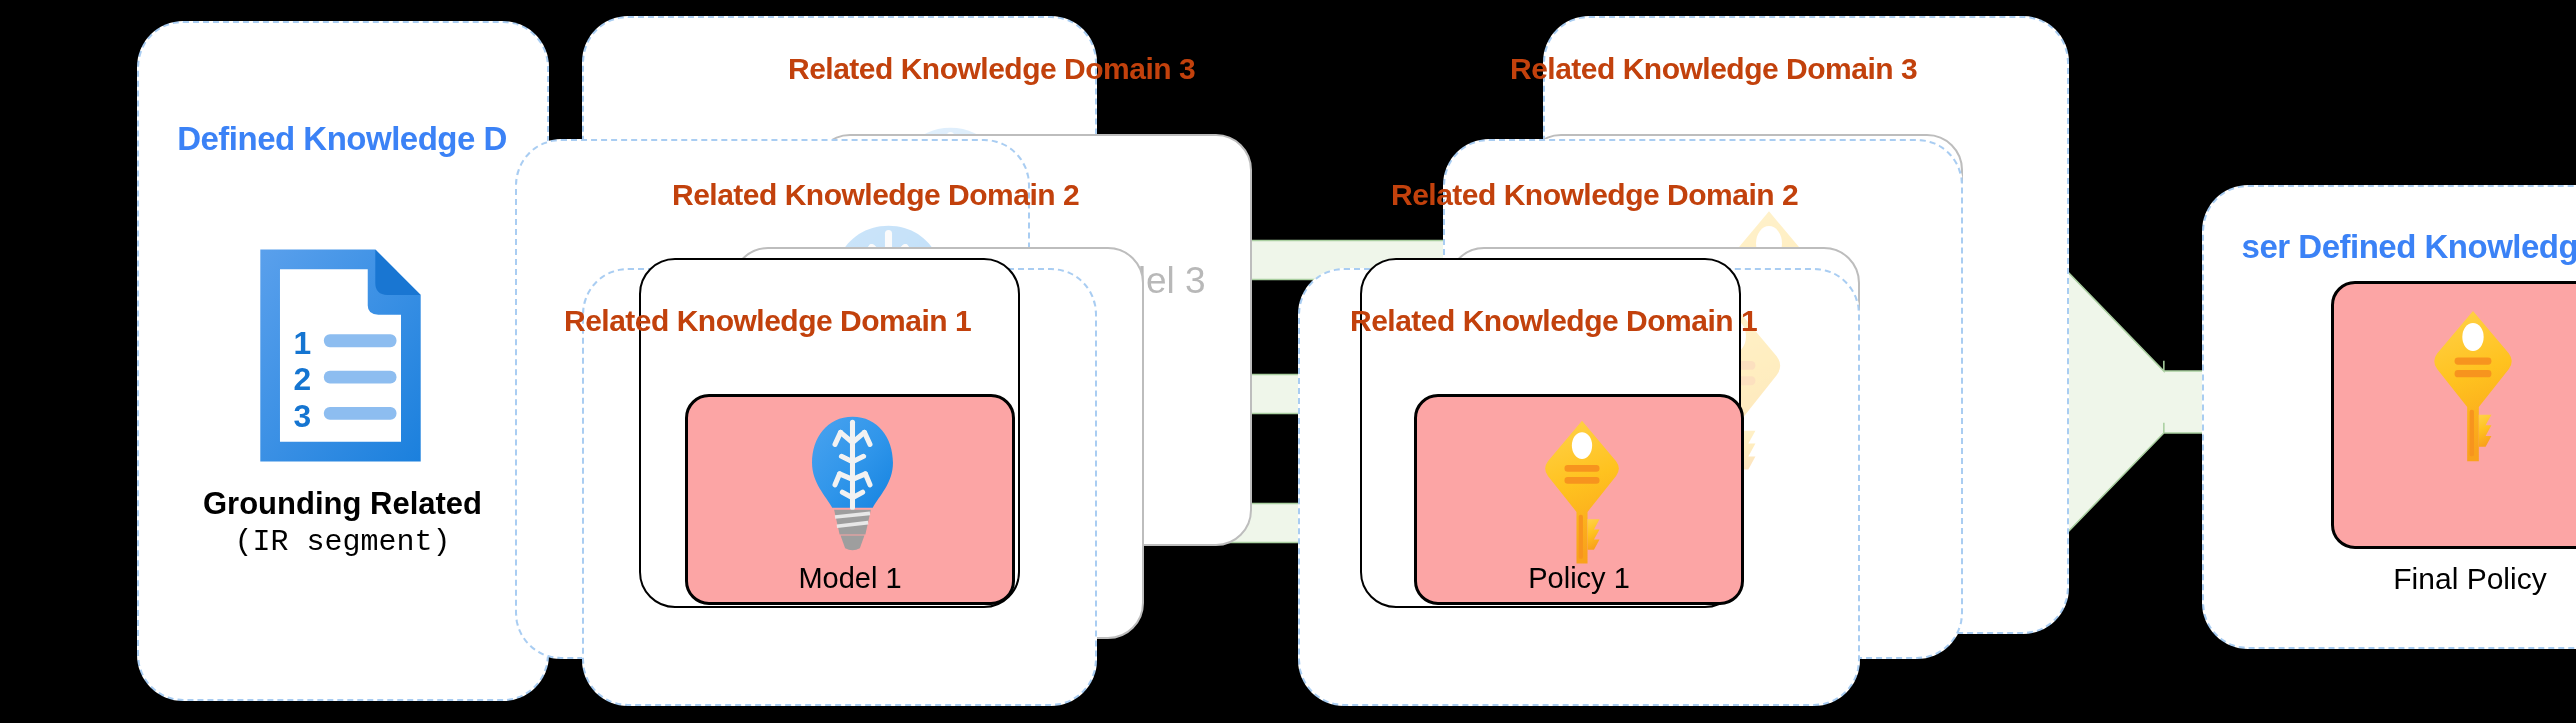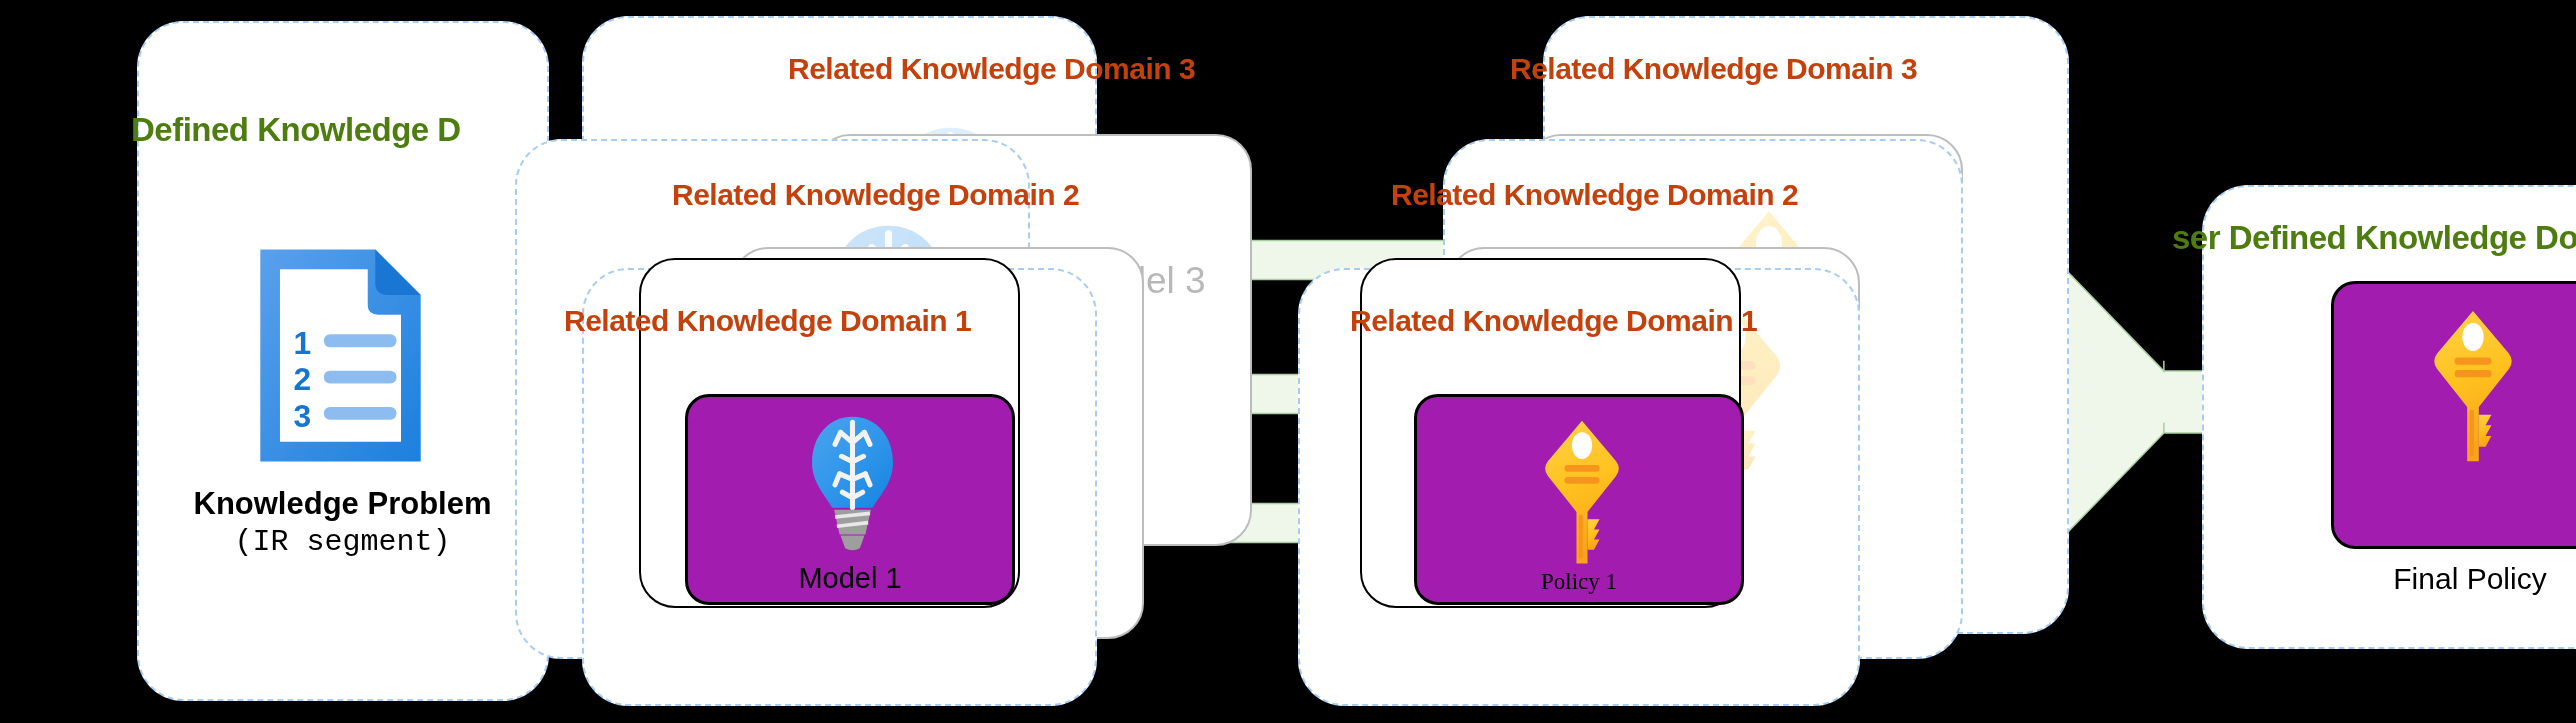--- a/index.html
+++ b/index.html
@@ -2,30 +2,30 @@
 <html style="font-size:8.2px"><head>
 <meta charset="utf-8">
 <title>Knowledge Domain Pipeline Diagram</title>
 <style>
   html,body{margin:0;padding:0;background:#000;}
   body{font-family:"Liberation Sans",sans-serif;}
   #stage{position:relative;width:2906px;height:723px;background:#000;overflow:hidden;}
 
   
   .panel{position:absolute;background:#fff;border:2.6px dashed #a9cdf2;border-radius:46px;box-sizing:border-box;}
-  .panel-title{position:absolute;font-weight:bold;color:#4d7c0f;white-space:nowrap;text-align:left;letter-spacing:-0.5px;}
+  .panel-title{position:absolute;font-weight:bold;color:#3b82f6;white-space:nowrap;text-align:center;letter-spacing:-0.5px;margin-top:9px;}
 
   
   .stackcard{position:absolute;background:#fff;border:2.1px dashed #a9cdf2;border-radius:36px;box-sizing:border-box;}
   .stackcard.solid{border:2.6px solid #000;border-radius:36px;}
   .stackcard.ghost{border:2.1px solid #bdbdbd;border-radius:36px;background:#fff;}
   .card-title{position:absolute;font-weight:bold;color:#c2410c;white-space:nowrap;letter-spacing:-0.5px;}
 
   
-  .itembox{position:absolute;background:#a21caf;border:3.1px solid #000;border-radius:24px;box-sizing:border-box;
+  .itembox{position:absolute;background:#fca5a5;border:3.1px solid #000;border-radius:24px;box-sizing:border-box;
            display:flex;flex-direction:column;align-items:center;justify-content:flex-start;}
   .itembox .ilabel{position:absolute;bottom:7.2px;left:0;right:0;text-align:center;color:#000;white-space:nowrap;}
   .ghostlabel{position:absolute;color:#b8b8b8;white-space:nowrap;font-weight:normal;}
 
   
   .arrow{position:absolute;}
   .arrow svg{display:block;overflow:visible;}
 
   
   .icon{position:absolute;}
@@ -163,21 +163,21 @@
   </div>
   <div class="panel-title" style="left:131px;top:111px;width:422px;font-size:33px;">Defined Knowledge D</div>
 
   <div class="icon" style="left:227px;top:242px;width:227px;height:227px;">
     <svg width="227" height="227" viewBox="0 0 240 300" preserveAspectRatio="xMidYMid meet">
         <use href="#sym-doc"></use>
       </svg>
   </div>
 
   <div class="caption" style="left:116px;top:484px;width:453px;">
-    <div class="l1" style="font-size:31px;line-height:39px;">Knowledge Problem</div>
+    <div class="l1" style="font-size:31px;line-height:39px;">Grounding Related</div>
     <div class="l2" style="font-size:30px;line-height:39px;">(IR segment)</div>
   </div>
 
   <div class="panel" style="left:582px;top:15.5px;width:515px;height:618px;">
   </div>
   <div class="icon faded2" style="left:886px;top:124px;width:129px;height:193px;">
     <svg width="129" height="193" viewBox="0 0 200 300">
         <use href="#sym-bulb"></use>
       </svg>
   </div>
@@ -246,21 +246,21 @@
   </div>
   <div class="stackcard solid" style="left:1360px;top:258px;width:381px;height:350px;"></div>
   <div class="card-title" style="left:1350px;top:304px;font-size:30px;">Related Knowledge Domain 1</div>
 
   <div class="itembox" style="left:1414px;top:394px;width:330px;height:211px;">
     <div class="icon" style="left:116px;top:19.6px;width:98px;height:152px;">
       <svg width="98" height="152" viewBox="0 0 200 330" preserveAspectRatio="xMidYMid meet">
           <use href="#sym-key"></use>
         </svg>
     </div>
-    <div class="ilabel" style="font-size:23px;font-family:Liberation Serif, serif;">Policy 1</div>
+    <div class="ilabel" style="font-size:29px;">Policy 1</div>
   </div>
 
   <div class="panel" style="left:2202px;top:185px;width:533px;height:464px;">
   </div>
   <div class="panel-title" style="left:2172px;top:219px;width:592px;font-size:33px;">ser Defined Knowledge Doma</div>
 
   <div class="itembox" style="left:2331px;top:281px;width:278px;height:268px;">
     <div class="icon" style="left:90px;top:23px;width:98px;height:160px;">
       <svg width="98" height="160" viewBox="0 0 200 330" preserveAspectRatio="xMidYMid meet">
           <use href="#sym-key"></use>

